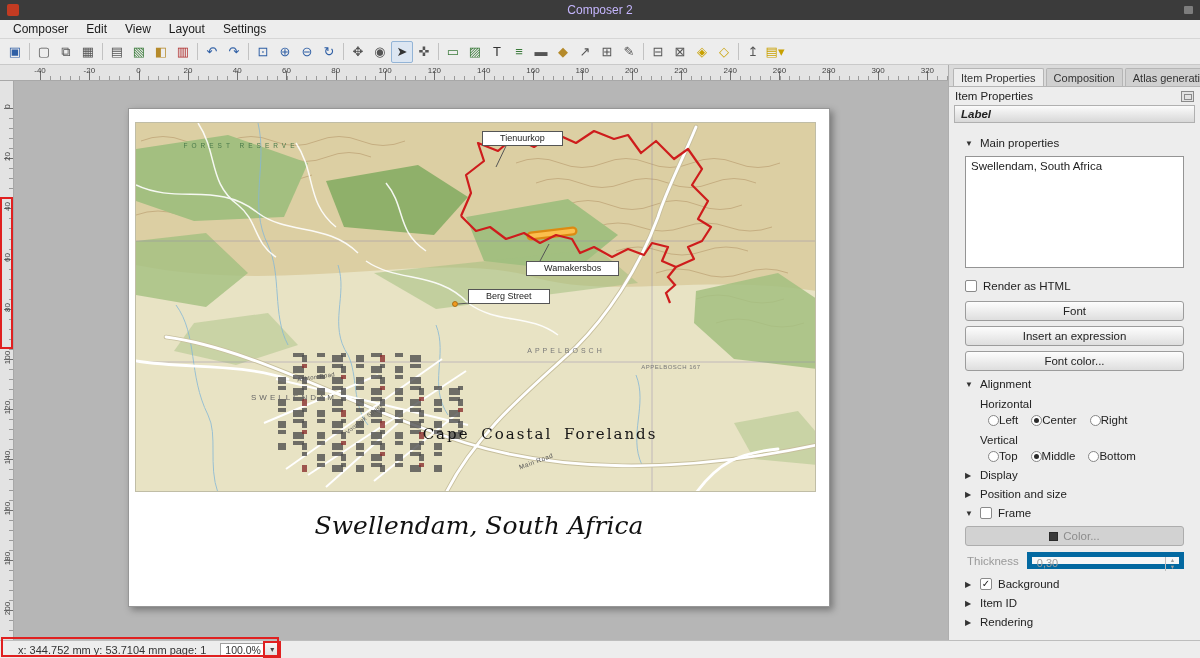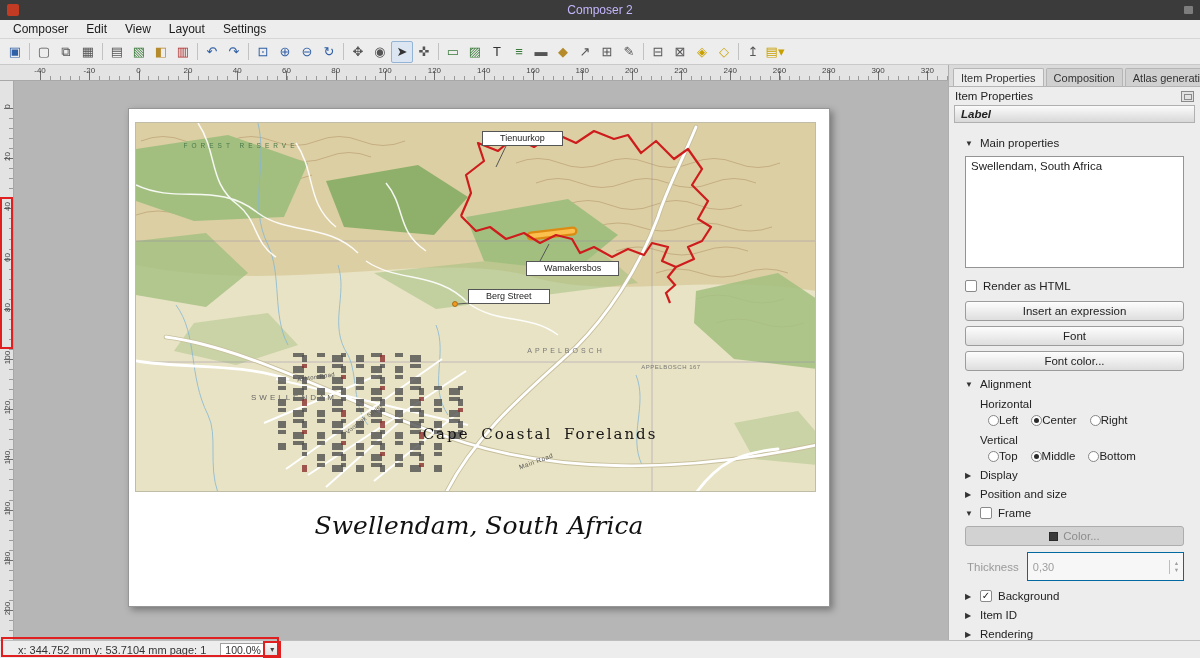--- a/index.html
+++ b/index.html
@@ -80,21 +80,21 @@
   .swatch { display: inline-block; width: 9px; height: 9px; background: #3a3a3a; border: 1px solid #2a2a2a;
     margin-right: 5px; vertical-align: -1px; }
   .sublabel { margin: 8px 0 4px 15px; }
   .radio-row { display: flex; gap: 13px; margin: 2px 0 7px 23px; }
   .radio-opt { display: inline-flex; align-items: center; }
   .radio { width: 11px; height: 11px; border: 1px solid #868686; border-radius: 50%; background: #fff;
     display: inline-flex; align-items: center; justify-content: center; flex: none; }
   .radio.sel::after { content: ""; width: 5px; height: 5px; border-radius: 50%; background: #2b2b2b; }
   .thickrow { display: flex; align-items: center; gap: 8px; margin: 6px 0 9px 2px; }
   .dim { color: #9a9a9a; }
-  .spin { flex: 1; display: flex; border: 1px solid #0369a1; background: #f7f7f7; height: 29px; align-items: center; }
+  .spin { flex: 1; display: flex; border: 5px solid #0369a1; background: #f7f7f7; height: 17px; align-items: flex-start; }
   .spin .val { flex: 1; padding-left: 5px; color: #9e9e9e; font-size: 11px; display: flex; align-items: center; }
   .spin .arrows { width: 14px; display: flex; flex-direction: column; justify-content: center; border-left: 1px solid #bdbdbd; }
   .spin .arrows span { font-size: 5.5px; line-height: 7px; text-align: center; color: #a0a0a0; }
   
   .statusbar { height: 18px; background: #ededed; border-top: 1px solid #bdbdbd;
     display: flex; align-items: center; font-size: 11px; color: #333; padding-left: 18px; }
   .zoombox { width: 44px; height: 14px; background: #fff; border: 1px solid #a0a0a0; font-size: 10.5px;
     display: flex; align-items: center; padding-left: 4px; margin-left: 14px; }
   .zoomdrop { width: 16px; height: 16px; border: 1px solid #a0a0a0; background: linear-gradient(#f8f8f8, #ddd);
     display: flex; align-items: center; justify-content: center; font-size: 8px; color: #444; position: relative; }
@@ -457,22 +457,22 @@
     <div class="pcontent">
       <div class="collapser">
         <span class="tri">▼</span>
         <span>Main properties</span>
       </div>
       <textarea class="mainprop" style="">Swellendam, South Africa</textarea>
       <div class="checkrow">
         <span class="cb"></span>
         <span>Render as HTML</span>
       </div>
+      <button class="btn">Font</button>
       <button class="btn">Insert an expression</button>
-      <button class="btn">Font</button>
       <button class="btn">Font color...</button>
       <div class="collapser">
         <span class="tri">▼</span>
         <span>Alignment</span>
       </div>
       <div class="sublabel">Horizontal</div>
       <div class="radio-row">
           <span class="radio-opt">
             <span class="radio"></span>
             <span>Left</span>

